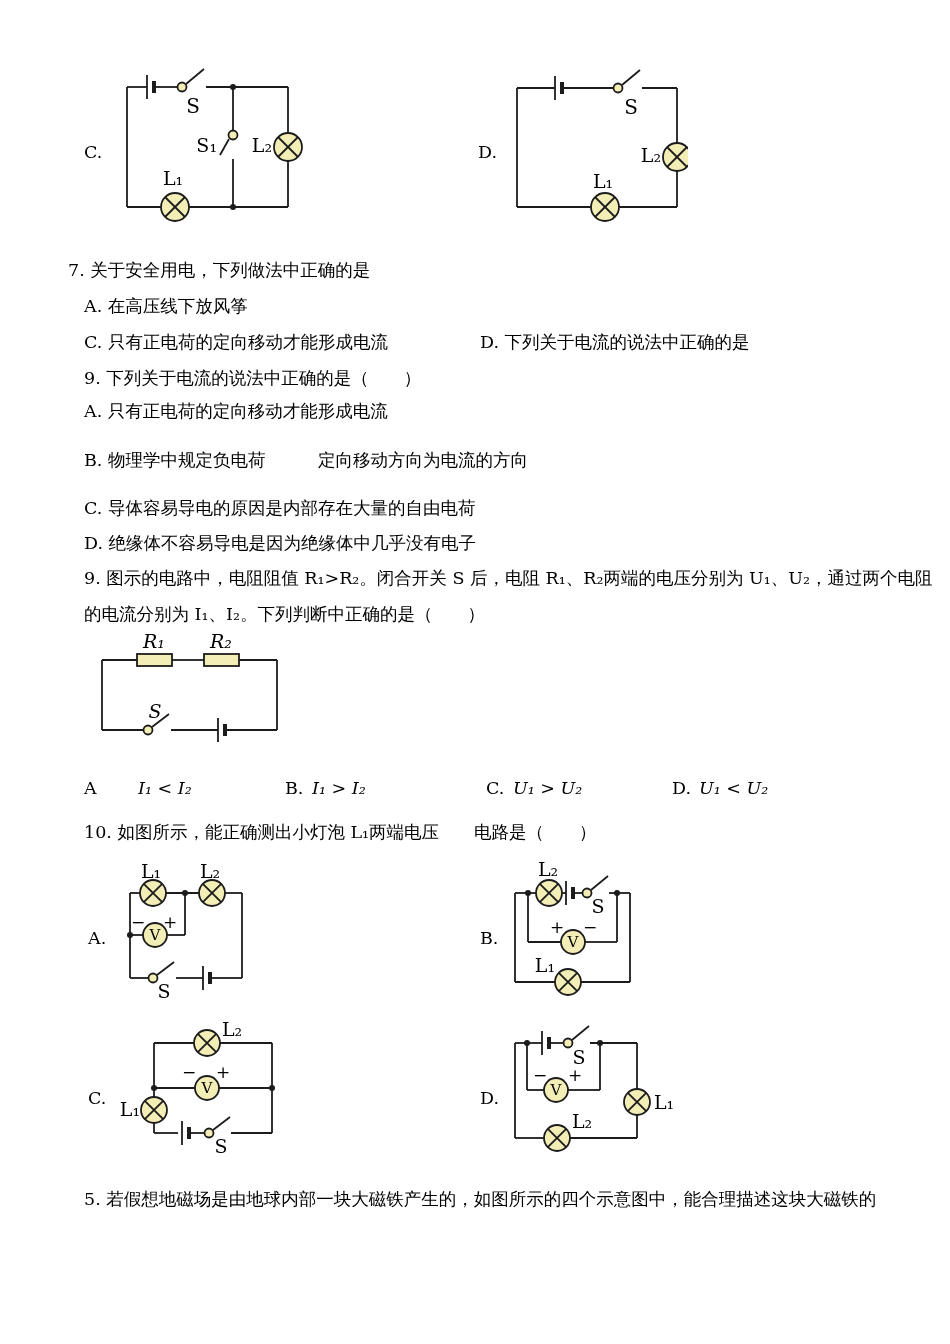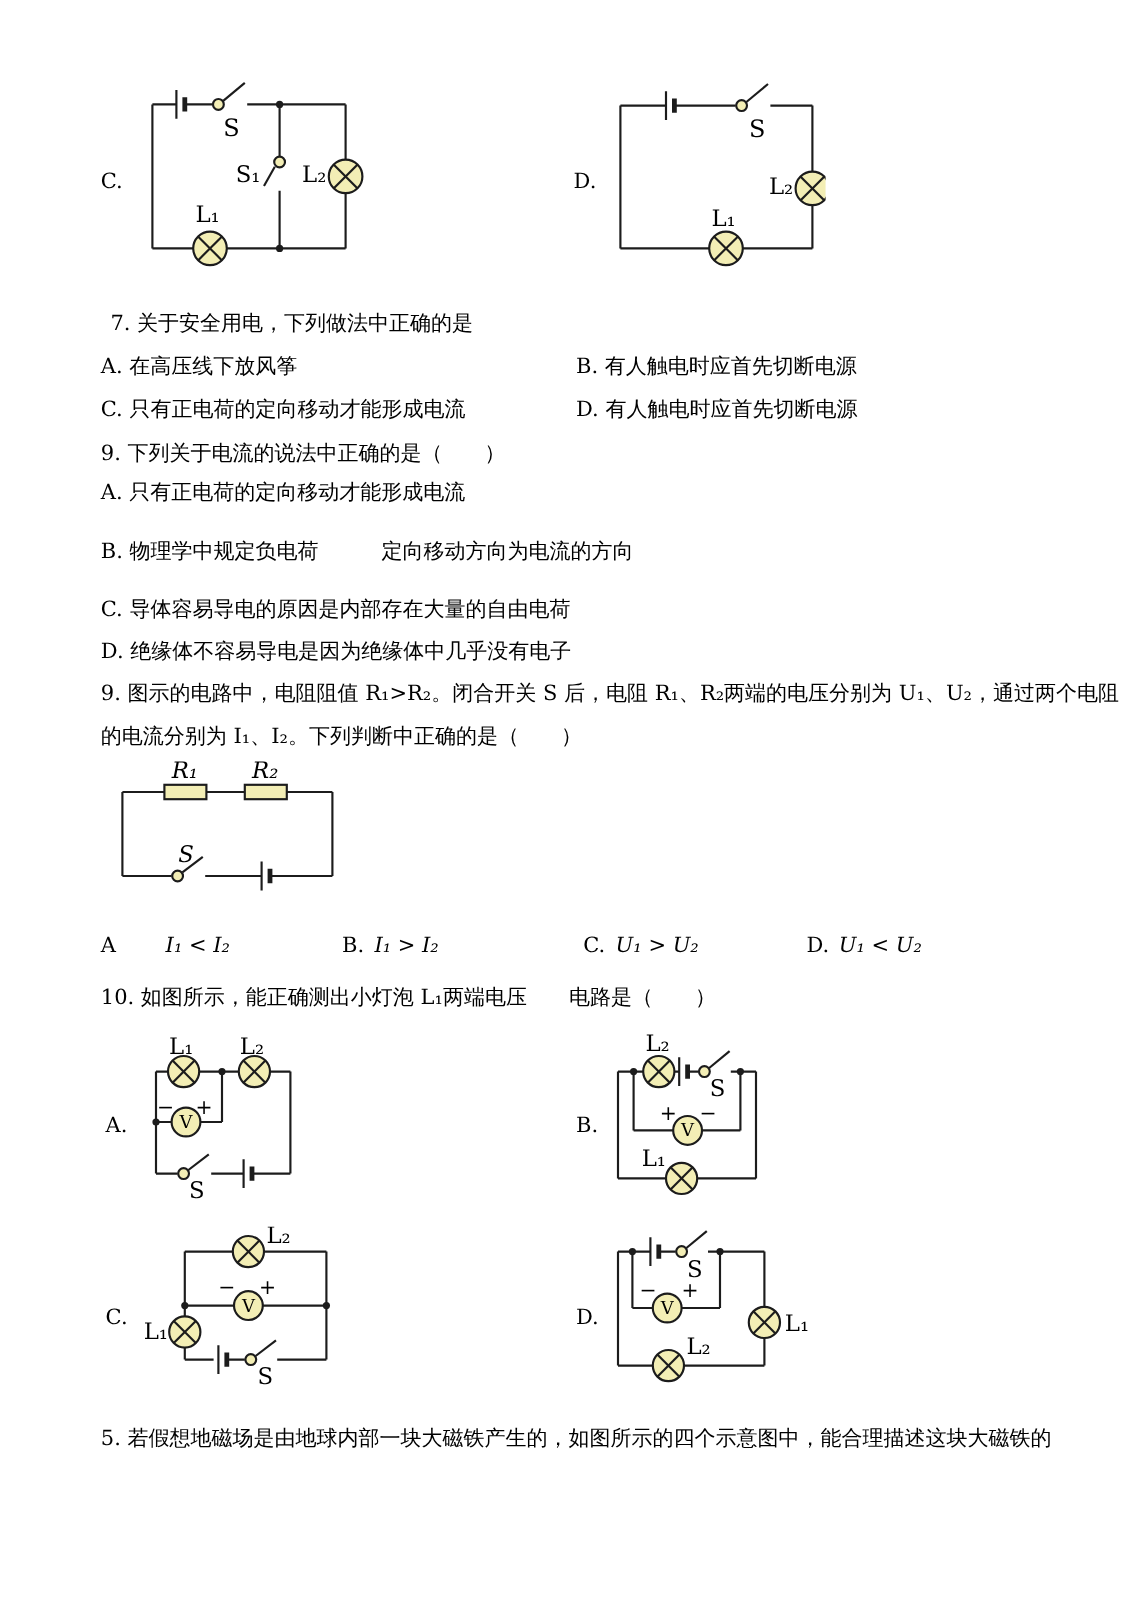--- a/index.html
+++ b/index.html
@@ -92,25 +92,24 @@
     <line class="w" x1="14" y1="152" x2="88" y2="152"></line>
     <g>
       <circle class="comp" cx="102" cy="152" r="14"></circle>
       <line class="w" x1="92" y1="142" x2="112" y2="162"></line>
       <line class="w" x1="92" y1="162" x2="112" y2="142"></line>
     </g>
     <line class="w" x1="116" y1="152" x2="174" y2="152"></line>
     <text class="lbl" x="100" y="133" text-anchor="middle">L₁</text>
   </svg>
 
-  <div class="t" style="left:92px;top:260px">7. 关于安全用电，下列做法中正确的是</div>
+  <div class="t" style="left:68px;top:260px">7. 关于安全用电，下列做法中正确的是</div>
   <div class="t" style="left:84px;top:296px">A. 在高压线下放风筝</div>
-  <div class="t" style="left:480px;top:296px">B. 有人触电时应首先切断电源</div>
   <div class="t" style="left:84px;top:332px">C. 只有正电荷的定向移动才能形成电流</div>
-  <div class="t" style="left:480px;top:332px">D. 有人触电时应首先切断电源</div>
+  <div class="t" style="left:480px;top:332px">D. 下列关于电流的说法中正确的是</div>
 
   <div class="t" style="left:84px;top:368px">9. 下列关于电流的说法中正确的是（　　）</div>
   <div class="t" style="left:84px;top:401px">A. 只有正电荷的定向移动才能形成电流</div>
   <div class="t" style="left:84px;top:498px">C. 导体容易导电的原因是内部存在大量的自由电荷</div>
   <div class="t" style="left:84px;top:450px">B. 物理学中规定负电荷　　　定向移动方向为电流的方向</div>
   <div class="t" style="left:84px;top:533px">D. 绝缘体不容易导电是因为绝缘体中几乎没有电子</div>
 
   <div class="t" style="left:84px;top:568px">9. 图示的电路中，电阻阻值 R₁&gt;R₂。闭合开关 S 后，电阻 R₁、R₂两端的电压分别为 U₁、U₂，通过两个电阻</div>
   <div class="t" style="left:84px;top:604px">的电流分别为 I₁、I₂。下列判断中正确的是（　　）</div>
 

